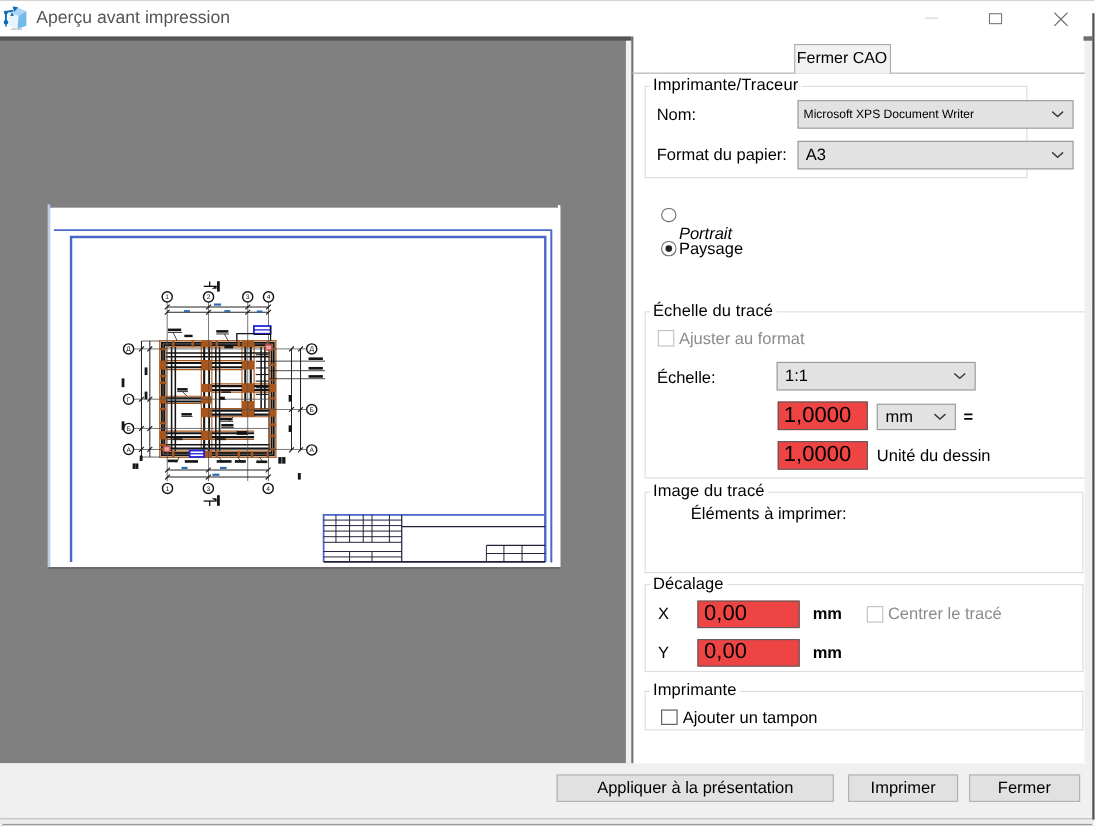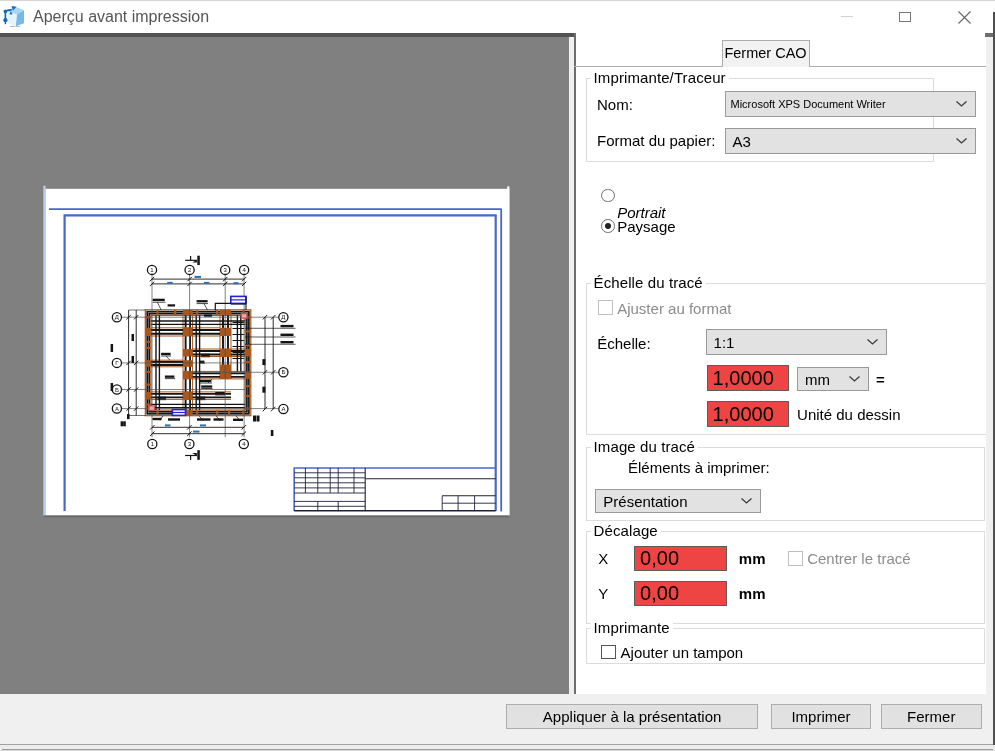--- a/index.html
+++ b/index.html
@@ -389,28 +389,22 @@
   <div class="lab" style="left:876px; top:371px; font-weight:bold;">=</div>
   <div class="tb" style="left:706.6px; top:401.1px; width:82.3px; height:26.1px;">
       <span class="ct">1,0000</span>
     </div>
   <div class="lab" style="left:797.1px; top:406px;">Unité du dessin</div>
 
   <div class="group" style="left:585.6px; top:446.8px; width:399.9px; height:74.7px;">
     <span class="glabel">Image du tracé</span>
   </div>
   <div class="lab" style="left:596px; top:459px;margin-left:32px;">Éléments à imprimer:</div>
-  <div class="combo" style="left:595.3px; top:489px; width:165.4px; height:24.1px;">
-      <span class="ct">Présentation</span>
-    <svg width="11" height="6" viewBox="0 0 11 6">
-        <path d="M0.5 0.5 L5.5 5 L10.5 0.5" fill="none" stroke="#3c3c3c" stroke-width="1.3"></path>
-      </svg>
-    </div>
-
-  <div class="group" style="left:585.6px; top:531.2px; width:399.9px; height:93px;">
+
+  <div class="group" style="left:585.6px; top:531.2px; width:399.9px; height:80px;">
     <span class="glabel">Décalage</span>
   </div>
   <div class="lab" style="left:598.2px; top:549.5px;">X</div>
   <div class="tb" style="left:634.1px; top:545.6px; width:92.9px; height:25.3px;">
       <span class="ct">0,00</span>
     </div>
   <div class="lab" style="left:738.8px; top:549.5px; font-weight:bold;">mm</div>
   <div class="cb dis" style="left:788.2px; top:551px;"></div>
   <div class="lab gray" style="left:807.2px; top:550px;">Centrer le tracé</div>
   <div class="lab" style="left:598.2px; top:585.3px;">Y</div>

